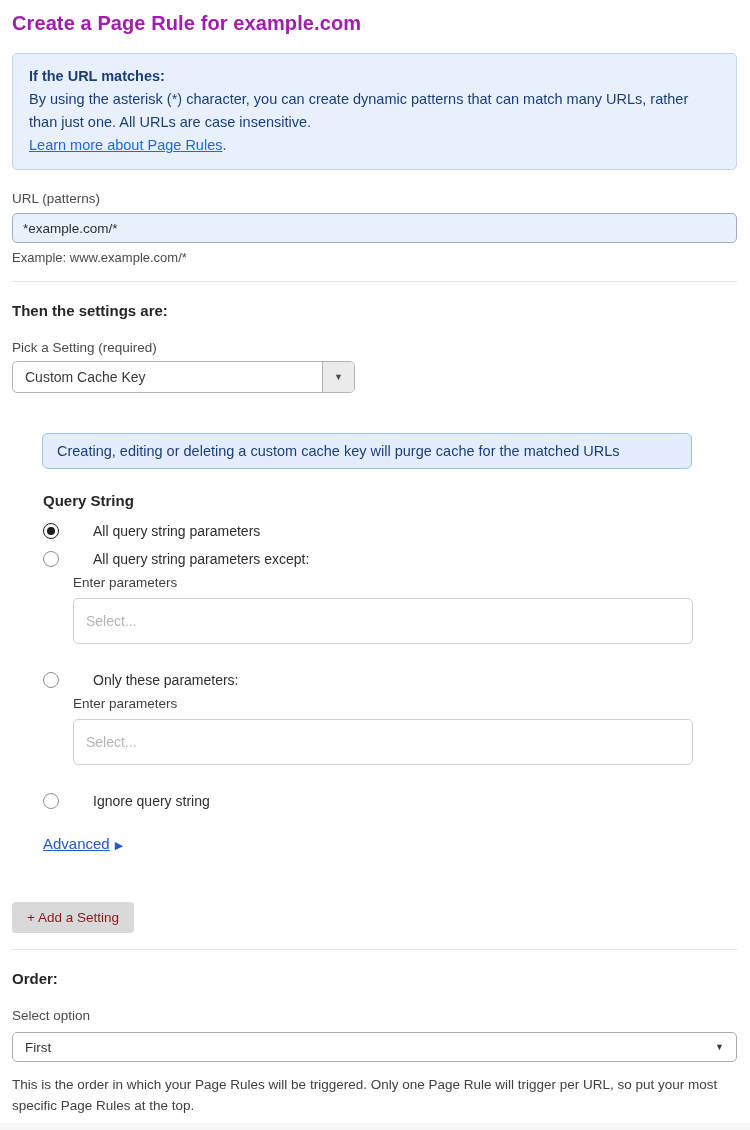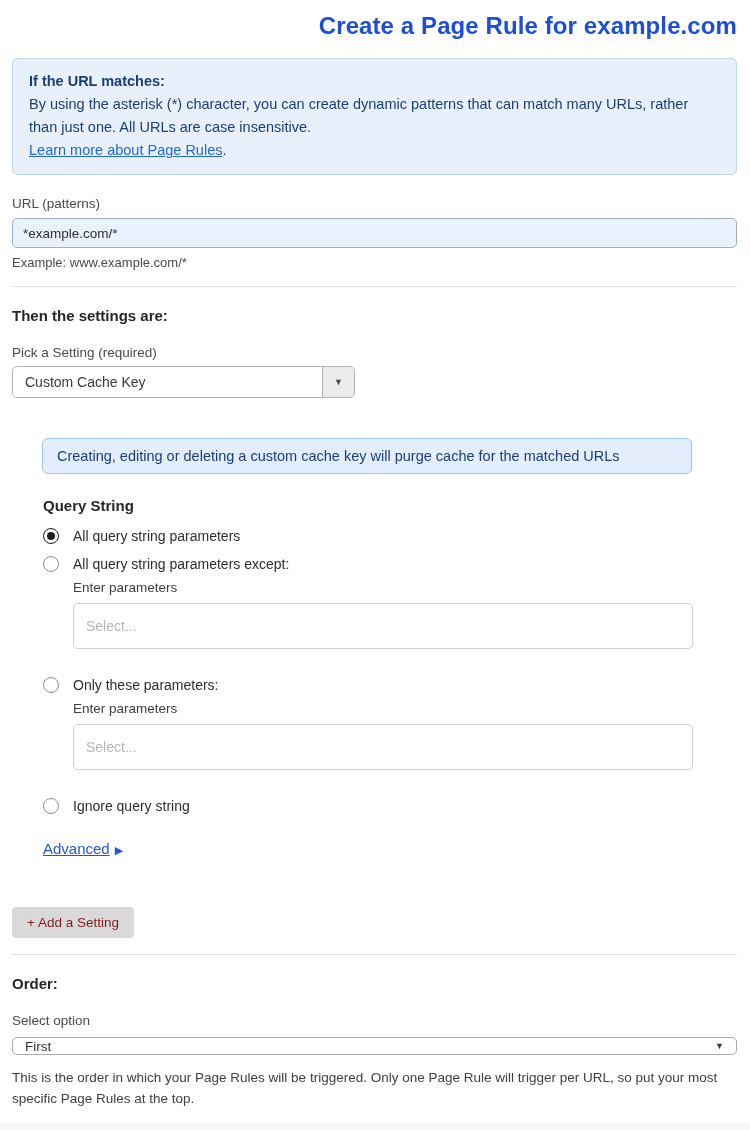--- a/index.html
+++ b/index.html
@@ -9,26 +9,25 @@
     background: #ffffff;
     color: #333;
     width: 750px;
     height: 1130px;
     overflow: hidden;
     position: relative;
   }
   .page { padding: 10px 13px 0 12px; }
 
   .page-title {
-    font-size: 24px;
+    font-size: 20px;
     font-weight: bold;
-    color: #1d4ed8;
+    color: #a21caf;
     letter-spacing: 0.1px;
     margin-top: 2px;
-    text-align: right;
   }
 
   
   .info-box {
     margin-top: 18px;
     background: #e8f1fb;
     border: 1px solid #bfd8f1;
     border-radius: 5px;
     padding: 11px 16px 12px 16px;
     font-size: 14.5px;
@@ -133,20 +132,21 @@
     color: #262626;
     margin-top: 23px;
     margin-left: 1px;
   }
 
   .radio-row {
     display: flex;
     align-items: center;
     margin-left: 1px;
     cursor: pointer;
+    gap: 20px;
   }
   .radio-circle {
     width: 16px;
     height: 16px;
     border-radius: 50%;
     border: 1.5px solid #8f8f8f;
     background: #fff;
     flex: 0 0 auto;
     display: flex;
     align-items: center;
@@ -217,21 +217,21 @@
     padding: 8px 15px;
     font-family: "Liberation Sans", sans-serif;
     font-size: 13.5px;
     color: #7f1d1d;
     cursor: pointer;
   }
 
   .order-select {
     margin-top: 9px;
     width: 725px;
-    height: 18px;
+    height: 30px;
     border: 1px solid #ababab;
     border-radius: 5px;
     background: #fff;
     display: flex;
     align-items: center;
     justify-content: space-between;
     padding: 0 12px;
     font-size: 13.5px;
     color: #333;
     cursor: pointer;

